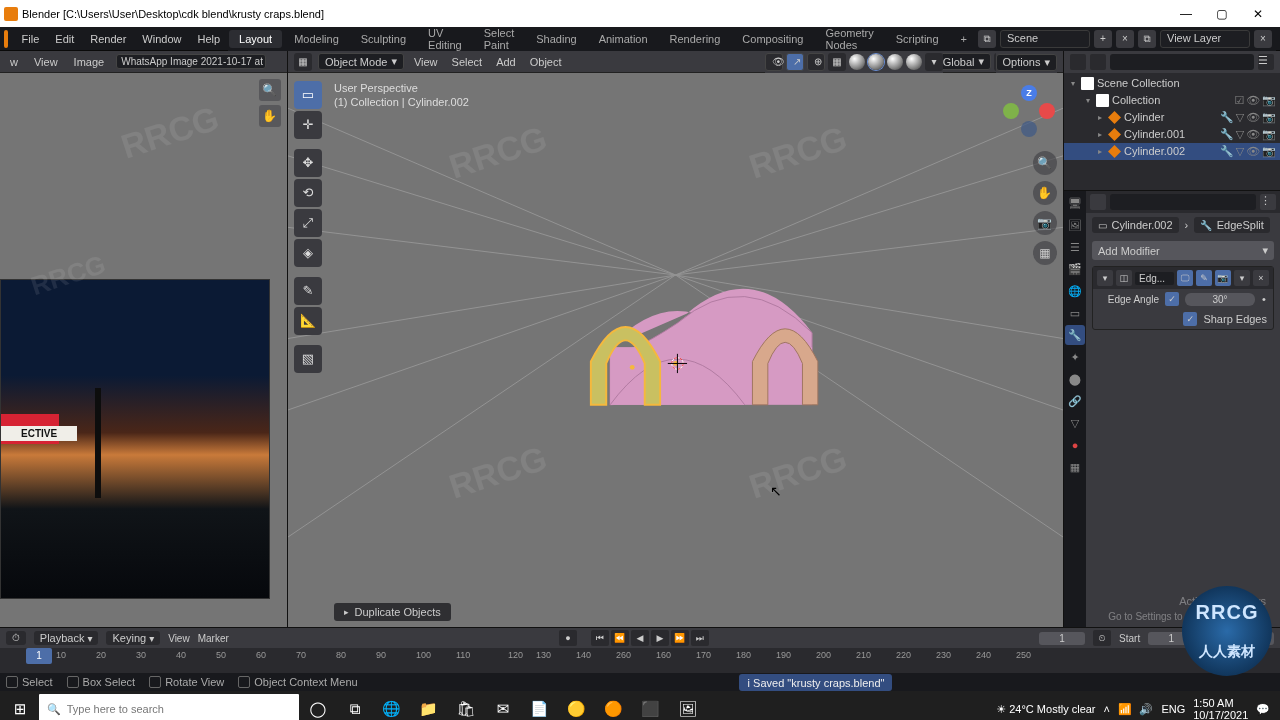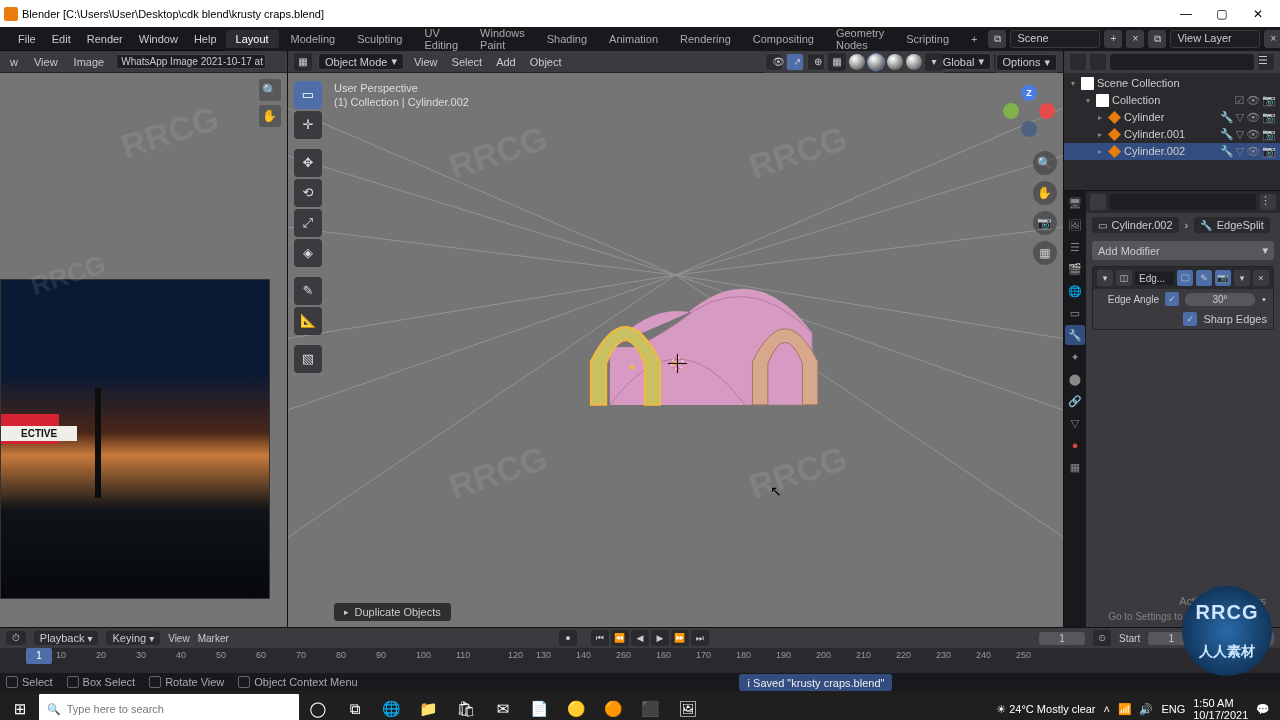--- a/index.html
+++ b/index.html
@@ -138,21 +138,21 @@
   <span class="m">File</span>
   <span class="m">Edit</span>
   <span class="m">Render</span>
   <span class="m">Window</span>
   <span class="m">Help</span>
   <div class="topbar" style="flex:1;border:none;height:24px;">
     <span class="tab active">Layout</span>
     <span class="tab">Modeling</span>
     <span class="tab">Sculpting</span>
     <span class="tab">UV Editing</span>
-    <span class="tab">Windows Paint</span>
+    <span class="tab">Select Paint</span>
     <span class="tab">Shading</span>
     <span class="tab">Animation</span>
     <span class="tab">Rendering</span>
     <span class="tab">Compositing</span>
     <span class="tab">Geometry Nodes</span>
     <span class="tab">Scripting</span>
     <span class="tab">+</span>
     <div class="scene-row">
       <span class="sq">⧉</span>
       <span class="field">Scene</span>

